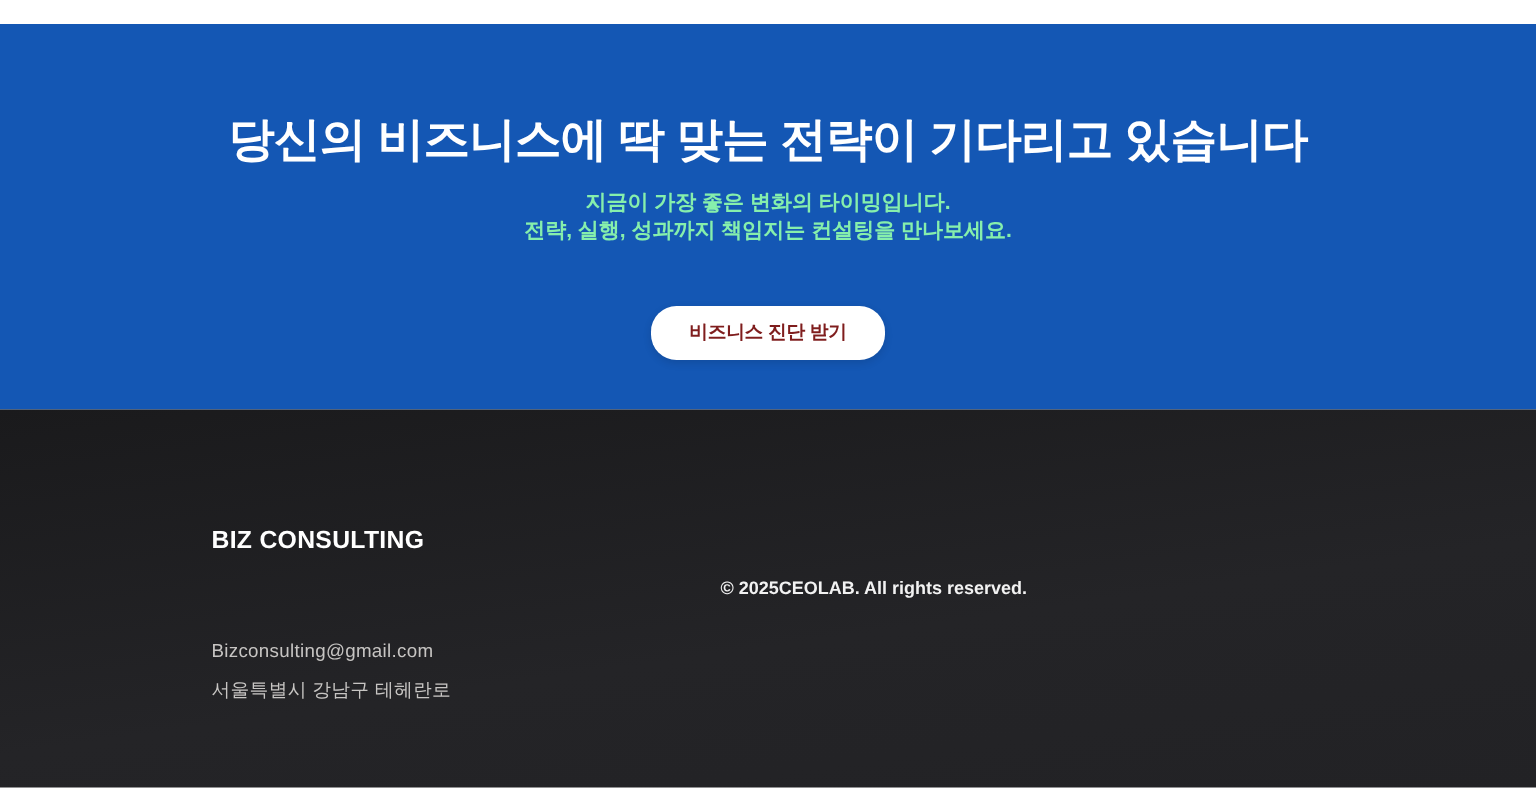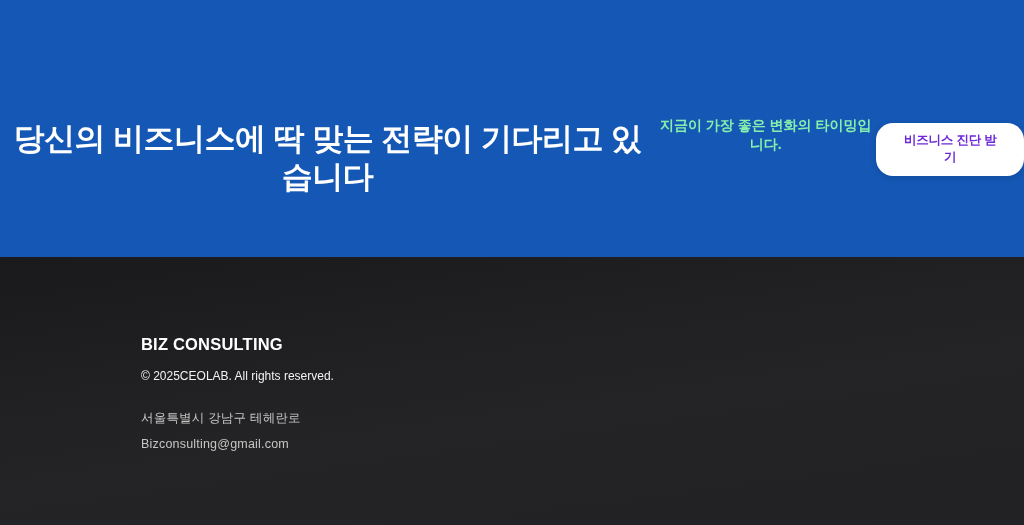--- a/index.html
+++ b/index.html
@@ -9,23 +9,24 @@
     overflow: hidden;
     font-family: "Liberation Sans", "DejaVu Sans", sans-serif;
   }
 
   
   .hero {
     width: 100%;
     height: 257px;
     background: #1457b4;
     display: flex;
-    flex-direction: row;
+    flex-direction: column;
     align-items: center;
     text-align: center;
+    margin-top: 16px;
   }
   .hero-title {
     margin-top: 58px;
     font-size: 31px;
     line-height: 1.22;
     font-weight: 800;
     letter-spacing: -0.5px;
     color: #ffffff;
   }
   .hero-subtitle {
@@ -38,21 +39,21 @@
   .cta-button {
     margin-top: 41px;
     display: inline-block;
     padding: 9px 26px 10px 26px;
     background: #ffffff;
     border: none;
     border-radius: 17px;
     font-family: inherit;
     font-size: 12.5px;
     font-weight: 700;
-    color: #6d28d9;
+    color: #7f1d1d;
     letter-spacing: -0.2px;
     cursor: pointer;
     box-shadow: 0 2px 6px rgba(0,0,0,0.12);
   }
 
   
   .footer {
     width: 100%;
     height: 337px;
     background: linear-gradient(172deg, #1a1a1c 0%, #242427 48%, #212124 100%);
@@ -61,22 +62,23 @@
   }
   .footer-brand {
     font-size: 16.5px;
     font-weight: 800;
     letter-spacing: 0.2px;
     color: #ffffff;
   }
   .footer-copyright {
     margin-top: 15px;
     font-size: 12px;
-    font-weight: 400;
+    font-weight: 700;
     color: #f2f2f2;
+    text-align: center;
   }
   .footer-contact-title {
     margin-top: 21px;
     font-size: 15.5px;
     font-weight: 800;
     letter-spacing: 0.3px;
     color: #ffffff;
   }
   .footer-contact-list { margin-top: 29px; }
   .footer-contact-line {
@@ -88,25 +90,26 @@
     line-height: 12.5px;
   }
 </style>
 </head>
 <body>
 
 <section class="hero">
   <h1 class="hero-title">당신의 비즈니스에 딱 맞는 전략이 기다리고 있습니다</h1>
   <p class="hero-subtitle">
     <span>지금이 가장 좋은 변화의 타이밍입니다.</span><br>
+    <span>전략, 실행, 성과까지 책임지는 컨설팅을 만나보세요.</span>
   </p>
   <button class="cta-button">비즈니스 진단 받기</button>
 </section>
 
 <footer class="footer">
   <div class="footer-brand">BIZ CONSULTING</div>
   <div class="footer-copyright">© 2025CEOLAB. All rights reserved.</div>
   <div class="footer-contact-list">
+    <div class="footer-contact-line">Bizconsulting@gmail.com</div>
     <div class="footer-contact-line">서울특별시 강남구 테헤란로</div>
-    <div class="footer-contact-line">Bizconsulting@gmail.com</div>
 
   </div>
 </footer>
 
 </body></html>

